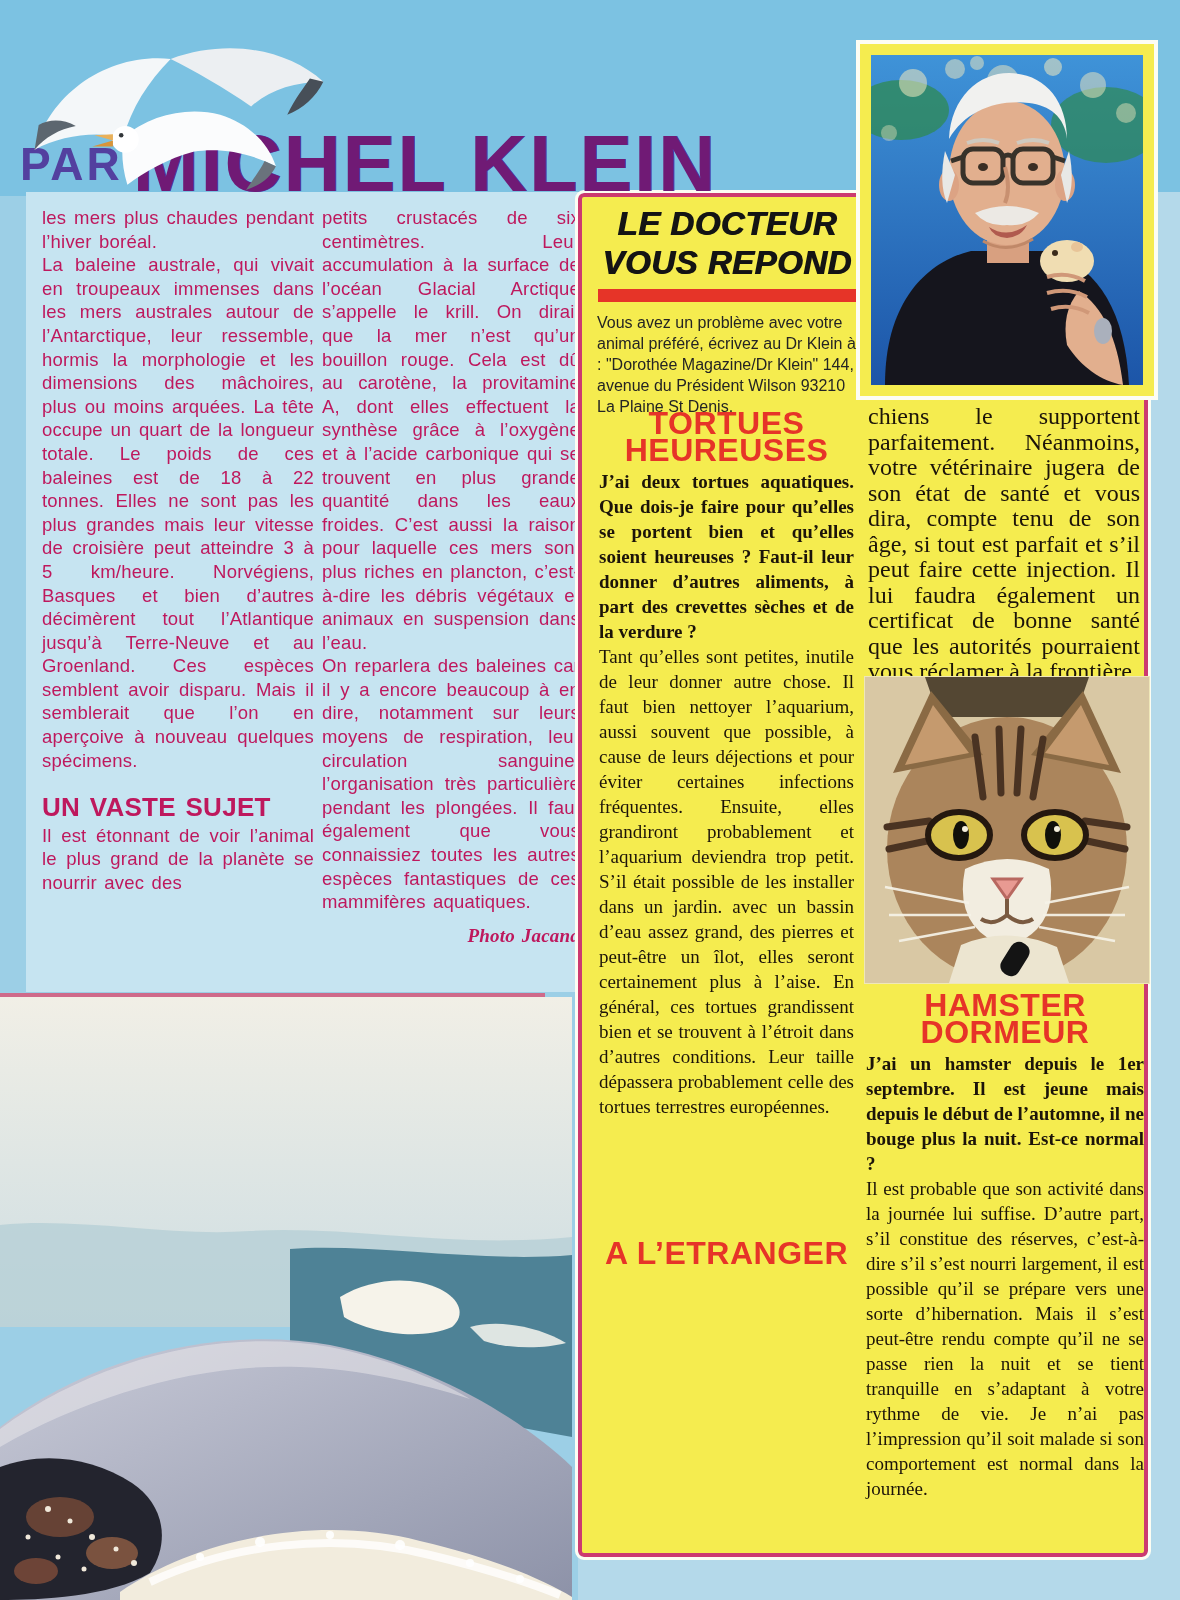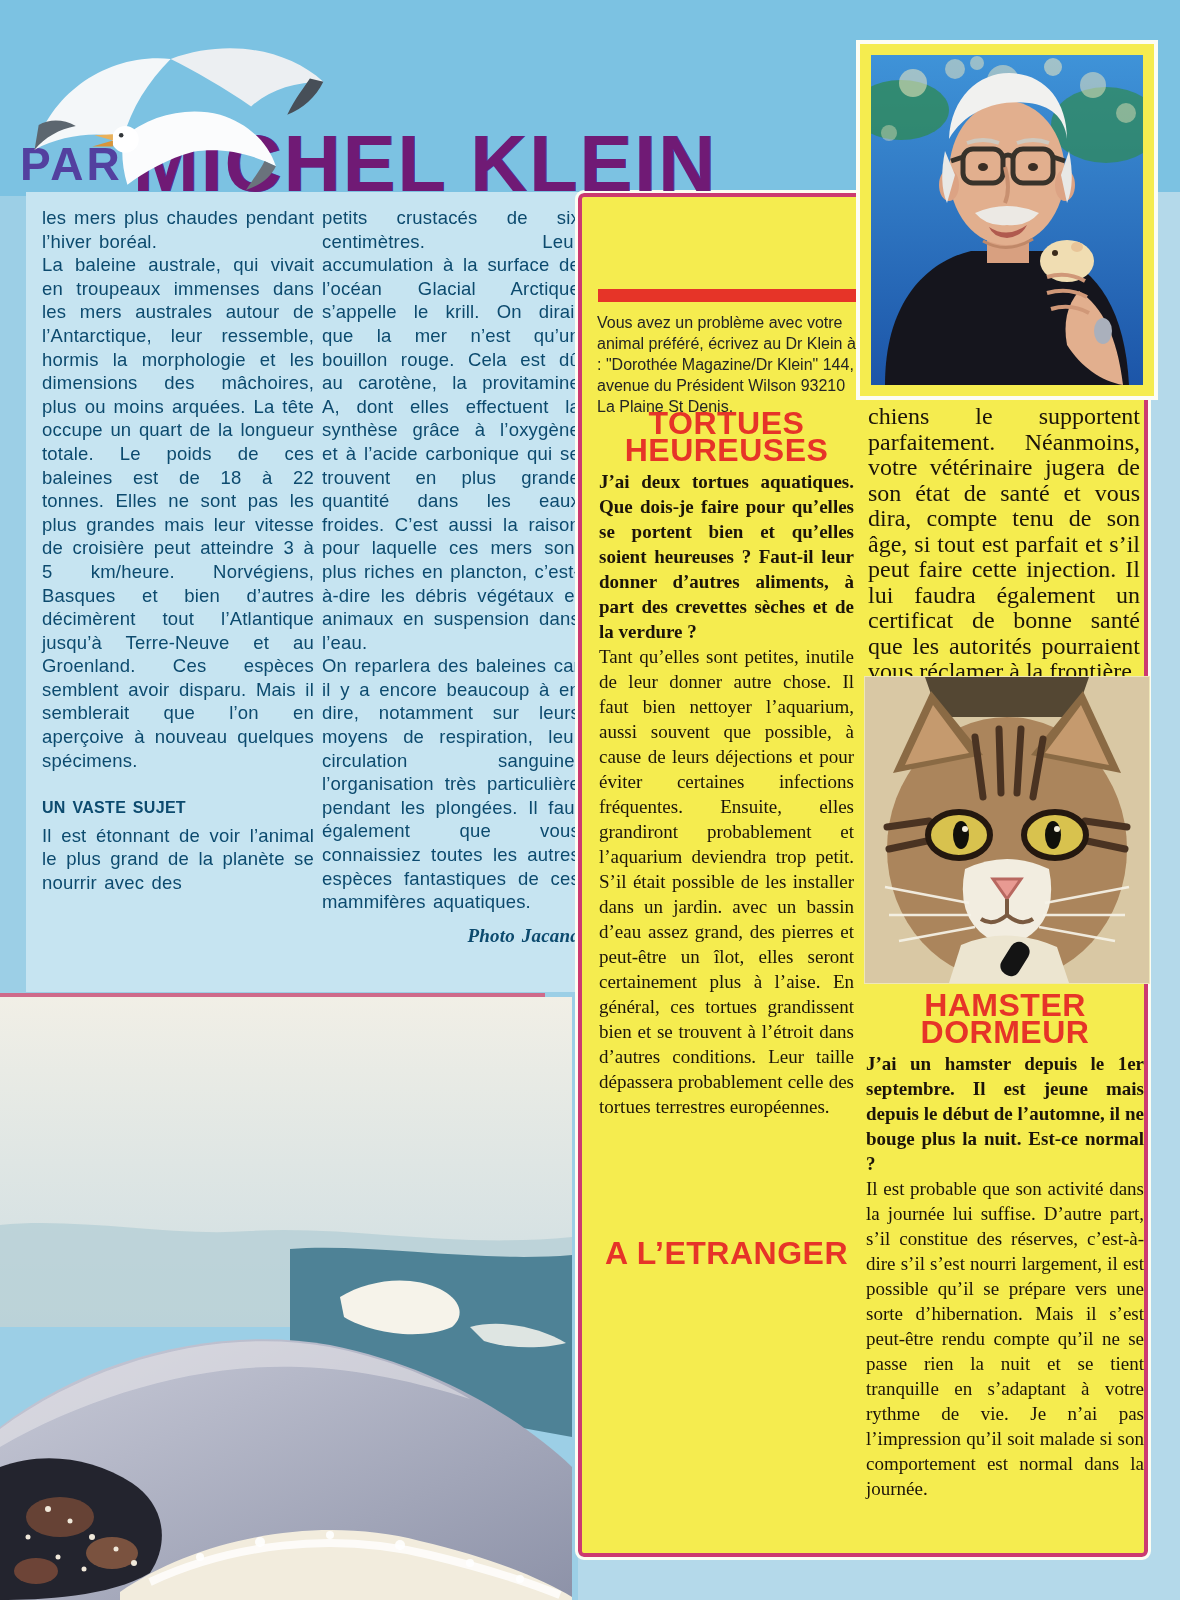--- a/index.html
+++ b/index.html
@@ -10,26 +10,26 @@
   .right-bg{position:absolute;left:578px;top:192px;width:602px;height:1408px;background:#b4d9ea;}
 
   
   .byline{position:absolute;left:20px;top:118px;display:flex;align-items:center;z-index:3;}
   .byline .prefix{font-weight:bold;font-size:46px;color:#53409f;letter-spacing:3px;margin-right:10px;}
   .byline .name{font-weight:bold;font-size:79px;color:#701a75;letter-spacing:2px;
                 text-shadow:1px 0 0 #4440b2;}
   .seagull{position:absolute;left:16px;top:28px;width:330px;height:168px;z-index:4;}
 
   
-  .col{position:absolute;color:#0c4a6e;font-size:18.5px;line-height:23.6px;
+  .col{position:absolute;color:#be185d;font-size:18.5px;line-height:23.6px;
        text-align:justify;word-spacing:2px;letter-spacing:.2px;}
   .col1{left:42px;top:206px;width:272px;}
   .col2{left:322px;top:206px;width:258px;}
   .col p{margin:0;}
-  .col .subhead{font-weight:bold;font-size:16px;margin:24px 0 4px 0;letter-spacing:.3px;}
+  .col .subhead{font-weight:bold;font-size:26px;margin:24px 0 4px 0;letter-spacing:.3px;}
   .credit{margin-top:10px;text-align:right;font-family:"Liberation Serif",serif;
           font-style:italic;font-weight:bold;font-size:19px;}
 
   
   .qa-box{position:absolute;left:578px;top:193px;width:562px;height:1356px;
           background:#f5ec4f;border:4px solid #cc3a70;border-radius:6px;
           outline:3px solid #fdfdf3;z-index:1;}
   .qa-title{position:absolute;left:598px;top:204px;width:258px;z-index:2;text-align:center;
             font-style:italic;font-weight:bold;font-size:33px;line-height:39px;color:#141414;
             letter-spacing:.5px;text-shadow:1px 0 0 #141414;}
@@ -102,20 +102,24 @@
   </div>
 
   <div class="col col2">
     <p>petits crustacés de six centimètres. Leur accumulation à la surface de l’océan Glacial Arctique s’appelle le krill. On dirait que la mer n’est qu’un bouillon rouge. Cela est dû au carotène, la provitamine A, dont elles effectuent la synthèse grâce à l’oxygène et à l’acide carbonique qui se trouvent en plus grande quantité dans les eaux froides. C’est aussi la raison pour laquelle ces mers sont plus riches en plancton, c’est-à-dire les débris végétaux et animaux en suspension dans l’eau.</p>
     <p>On reparlera des baleines car il y a encore beaucoup à en dire, notamment sur leurs moyens de respiration, leur circulation sanguine, l’organisation très particulière pendant les plongées. Il faut également que vous connaissiez toutes les autres espèces fantastiques de ces mammifères aquatiques.</p>
     <div class="credit">Photo Jacana</div>
   </div>
 
   <div class="qa-box"></div>
 
+  <div class="qa-title">
+    <div>LE DOCTEUR</div>
+    <div>VOUS REPOND</div>
+  </div>
   <div class="red-bar"></div>
   <div class="qa-intro">Vous avez un problème avec votre animal préféré, écrivez au Dr Klein à : "Dorothée Magazine/Dr Klein" 144, avenue du Président Wilson 93210 La Plaine St Denis.</div>
 
   <div class="qa-sec sec-tortues">
     <div class="sec-head">TORTUES HEUREUSES</div>
     <p class="q">J’ai deux tortues aquatiques. Que dois-je faire pour qu’elles se portent bien et qu’elles soient heureuses ? Faut-il leur donner d’autres aliments, à part des crevettes sèches et de la verdure ?</p>
     <p class="a">Tant qu’elles sont petites, inutile de leur donner autre chose. Il faut bien nettoyer l’aquarium, aussi souvent que possible, à cause de leurs déjections et pour éviter certaines infections fréquentes. Ensuite, elles grandiront probablement et l’aquarium deviendra trop petit. S’il était possible de les installer dans un jardin. avec un bassin d’eau assez grand, des pierres et peut-être un îlot, elles seront certainement plus à l’aise. En général, ces tortues grandissent bien et se trouvent à l’étroit dans d’autres conditions. Leur taille dépassera probablement celle des tortues terrestres européennes.</p>
   </div>
 
   <div class="qa-sec sec-etranger">

